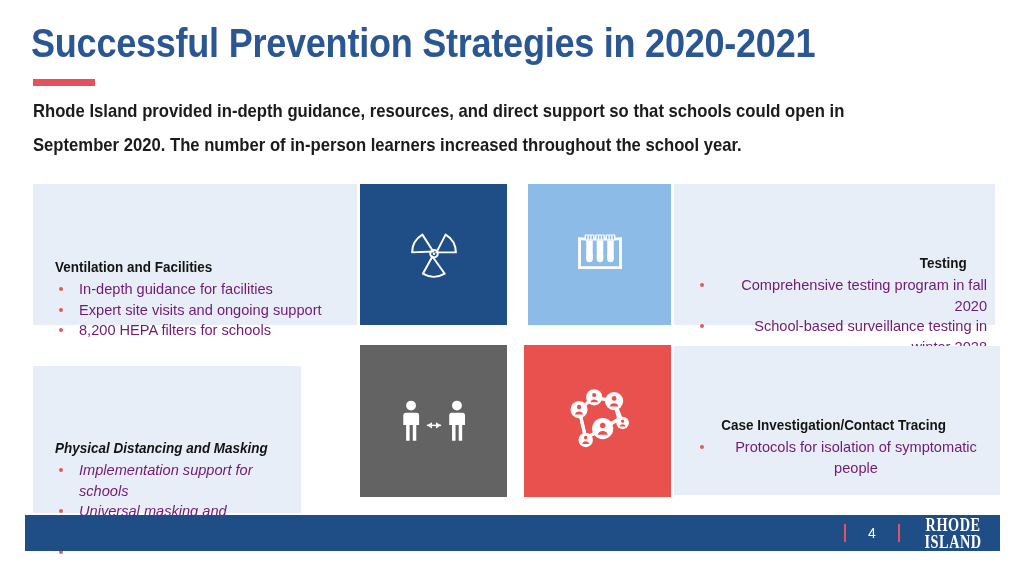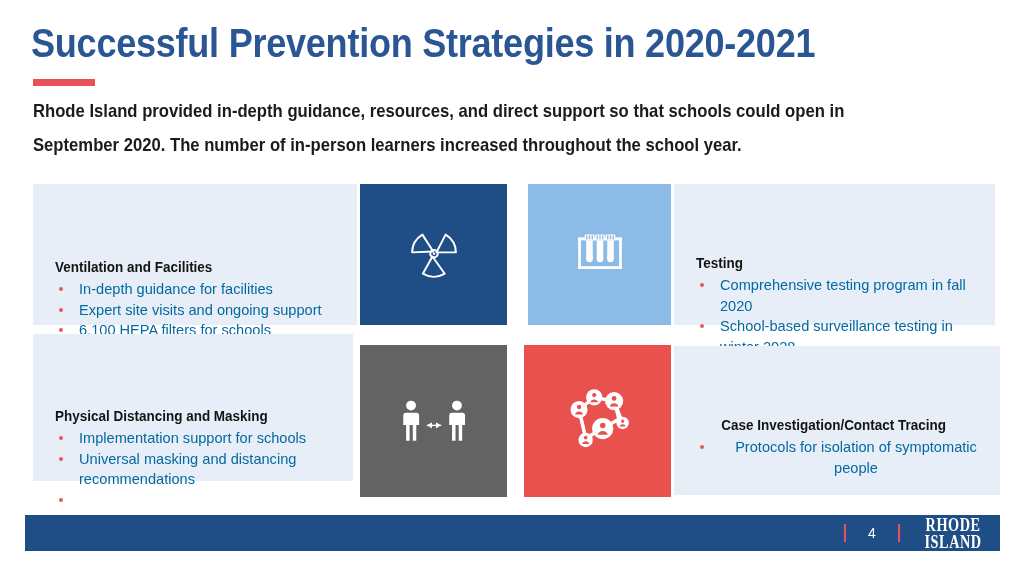--- a/index.html
+++ b/index.html
@@ -84,21 +84,21 @@
   ul.bullets {
     list-style: none;
     margin: 0;
     padding: 0;
   }
   ul.bullets li {
     position: relative;
     padding-left: 24px;
     font-size: 14.6px;
     line-height: 20.6px;
-    color: #0369a1;
+    color: #701a75;
     font-family: "Liberation Sans", sans-serif;
   }
   ul.bullets li .dot {
     position: absolute;
     left: 4px;
     top: 8px;
     width: 4px;
     height: 4px;
     border-radius: 50%;
     background: #e05c5c;
@@ -158,21 +158,21 @@
 <div class="slide-title">Successful Prevention Strategies in 2020-2021</div>
 <div class="title-rule"></div>
 <div class="slide-subtitle">Rhode Island provided in-depth guidance, resources, and direct support so that schools could open in September 2020. The number of in-person learners increased throughout the school year.</div>
 
 <div class="panel text-panel" style="left:33px; top:184px; width:324px; height:141px;">
   <div class="panel-inner" style="top:26px;">
     <div class="panel-heading">Ventilation and Facilities</div>
     <ul class="bullets">
       <li><span class="dot"></span><span>In-depth guidance for facilities</span></li>
       <li><span class="dot"></span><span>Expert site visits and ongoing support</span></li>
-      <li><span class="dot"></span><span>6,100 HEPA filters for schools</span></li>
+      <li><span class="dot"></span><span>8,200 HEPA filters for schools</span></li>
     </ul>
   </div>
 </div>
 
 <div class="panel icon-panel" style="left:360px; top:184px; width:147px; height:141px; background:#1f4d85;">
   <svg width="60" height="58" viewBox="0 0 64 62">
     <g fill="none" stroke="#ffffff" stroke-width="2.1" stroke-linejoin="round">
       <path d="M31.2 27.3 L19.6 9.2 A22.6 22.6 0 0 0 8.6 28.2 Z"></path>
       <path d="M34.6 28.2 L55.4 28.2 A22.6 22.6 0 0 0 44.4 9.2 Z"></path>
       <path d="M30.3 32.6 L20.1 51.0 A22.6 22.6 0 0 0 43.5 51.0 Z"></path>
@@ -211,30 +211,30 @@
         <path d="M40.3 32 h7.4 v4.5 a3.7 3.7 0 0 1 -7.4 0 Z"></path>
         <rect x="40.0" y="9.6" width="1.6" height="4.6" fill="#8dbbe7"></rect>
         <rect x="43.2" y="9.6" width="1.6" height="4.6" fill="#8dbbe7"></rect>
         <rect x="46.4" y="9.6" width="1.6" height="4.6" fill="#8dbbe7"></rect>
       </g>
     </g>
   </svg>
 </div>
 
 <div class="panel text-panel" style="left:674px; top:184px; width:321px; height:141px;">
-  <div class="panel-inner" style="top:22px;">
+  <div class="panel-inner" style="top:22px;text-align:right;">
     <div class="panel-heading">Testing</div>
     <ul class="bullets">
       <li><span class="dot"></span><span>Comprehensive testing program in fall 2020</span></li>
       <li><span class="dot"></span><span>School-based surveillance testing in winter 2028</span></li>
     </ul>
   </div>
 </div>
 
-<div class="panel text-panel" style="left:33px; top:334px; width:320px; height:147px;">
+<div class="panel text-panel" style="left:33px; top:366px; width:268px; height:147px;font-style:italic;">
   <div class="panel-inner" style="top:25px;">
     <div class="panel-heading">Physical Distancing and Masking</div>
     <ul class="bullets">
       <li><span class="dot"></span><span>Implementation support for schools</span></li>
       <li><span class="dot"></span><span>Universal masking and distancing recommendations</span></li>
       <li><span class="dot"></span></li>
     </ul>
   </div>
 </div>
 

